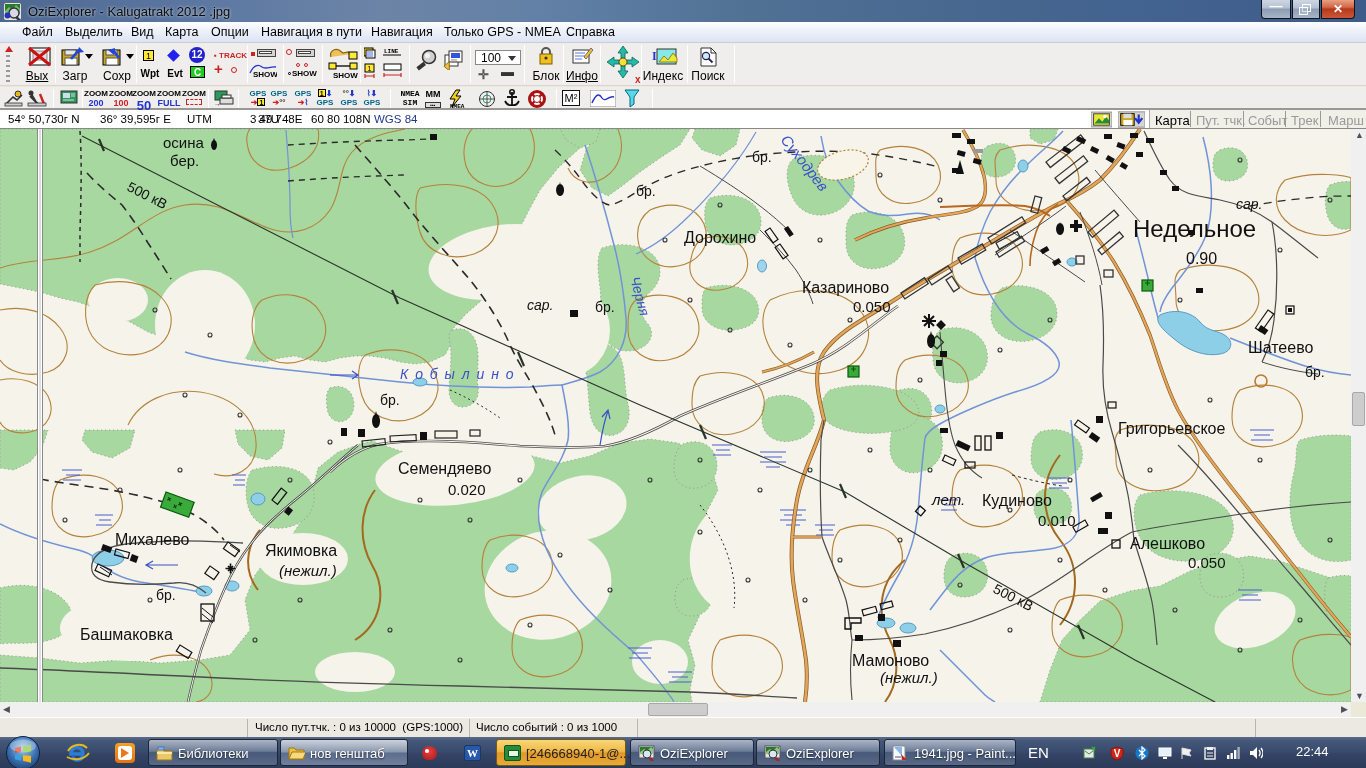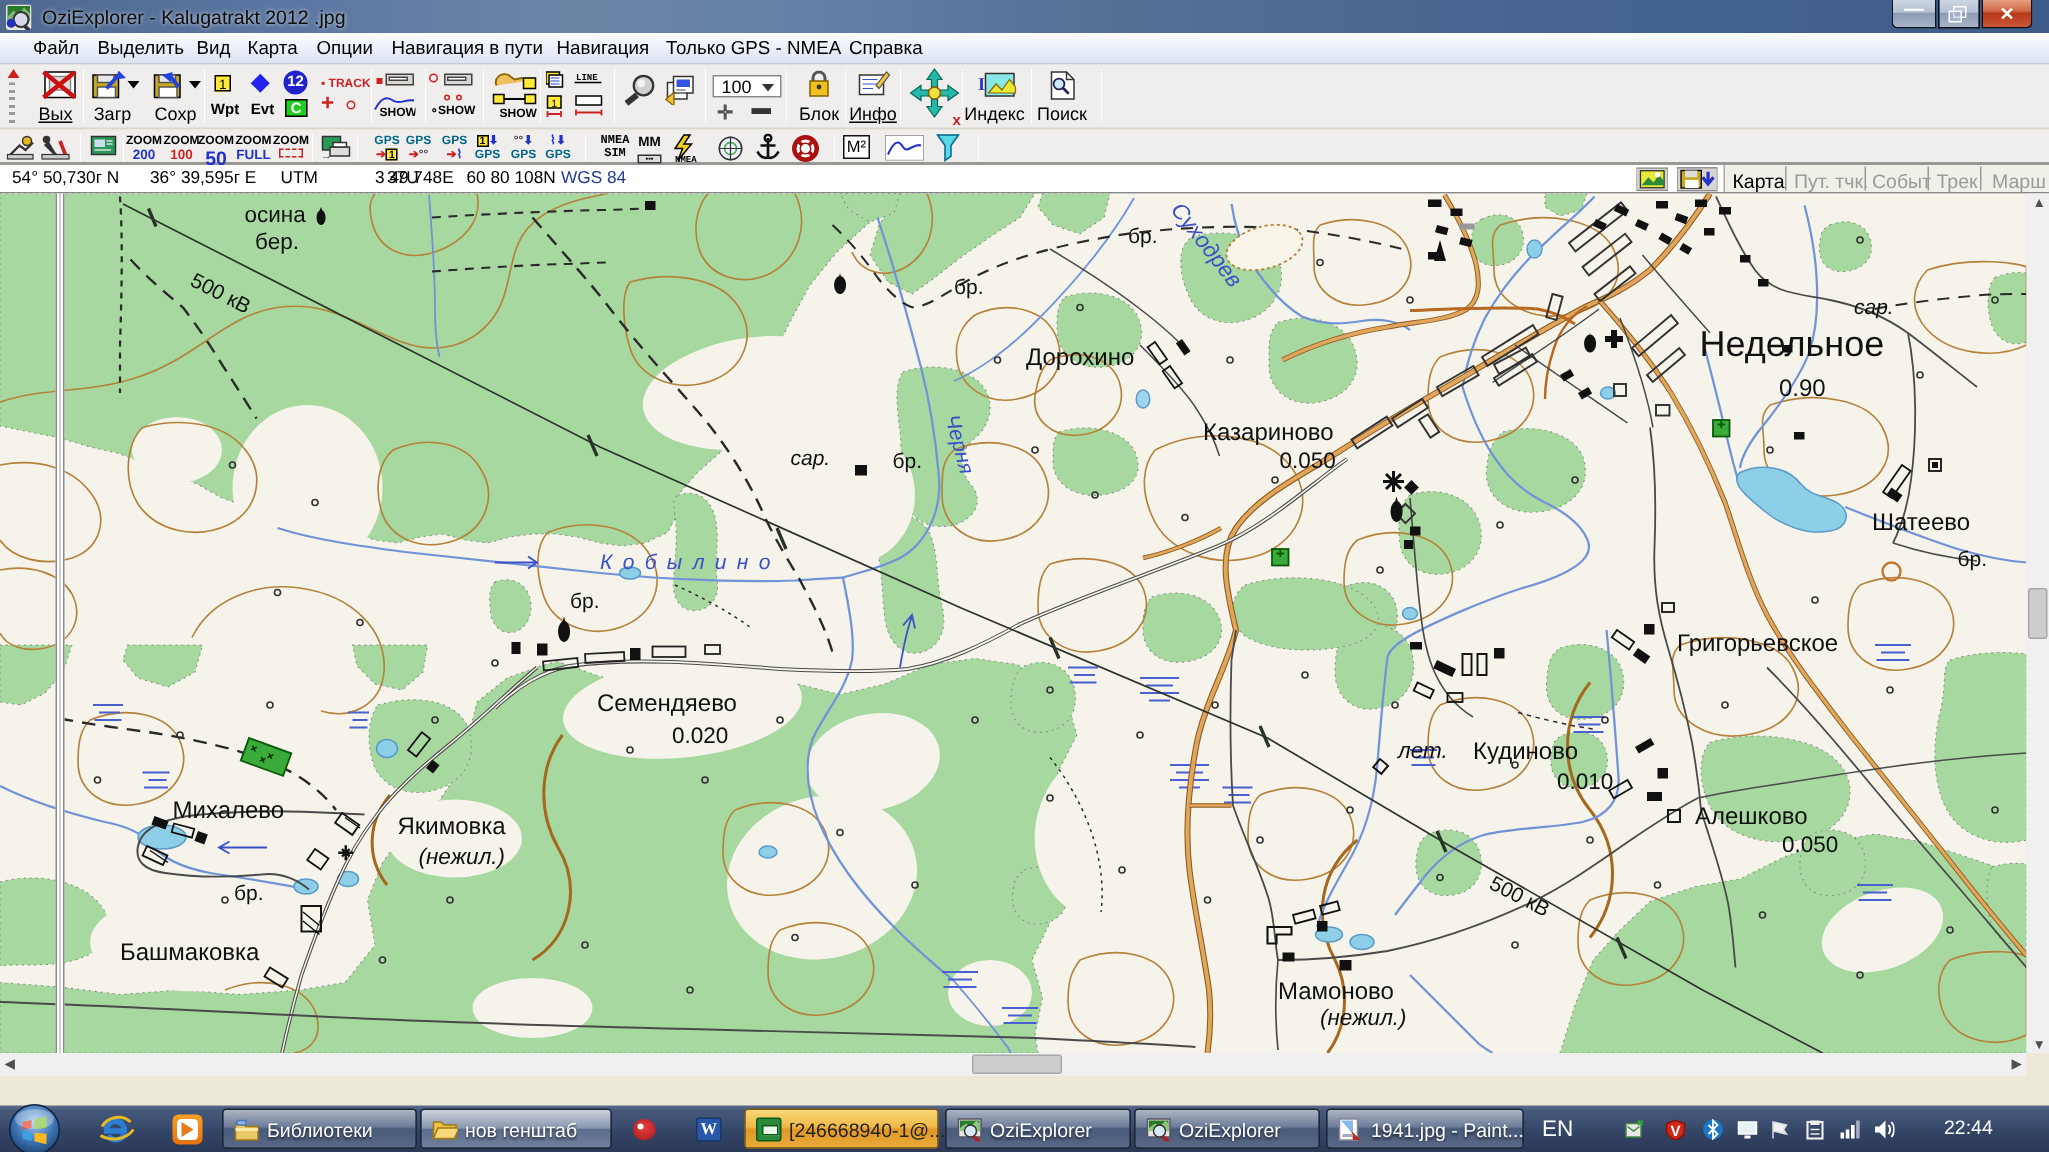--- a/index.html
+++ b/index.html
@@ -815,20 +815,28 @@
  <div class="sarrow" style="left:4px;top:1px;">▲</div>
  <div class="sarrow" style="left:4px;bottom:1px;">▼</div>
  <div class="sthumb" style="left:1px;top:263px;width:13px;height:34px;"></div>
 </div>
 <div id="hscroll">
  <div class="sarrow" style="left:3px;top:2px;">◀</div>
  <div class="sarrow" style="right:3px;top:2px;">▶</div>
  <div class="sthumb" style="left:648px;top:1px;width:60px;height:13px;"></div>
 </div>
 
+<div id="status2">
+ <span style="left:255px;">Число пут.тчк. : 0 из 10000&nbsp; (GPS:1000)</span>
+ <span style="left:476px;">Число событий : 0 из 1000</span>
+ <div class="sep" style="left:247px;"></div>
+ <div class="sep" style="left:469px;"></div>
+      <div class="sep" style="left:637px;"></div>
+ <div class="sep" style="left:1255px;"></div>
+</div>
 
 <div id="taskbar">
  <svg style="position:absolute;left:5px;top:-2px;" width="36" height="36" viewBox="0 0 36 36">
   <defs>
           <radialGradient id="orb" cx="0.5" cy="0.35" r="0.75">
             <stop offset="0" stop-color="#9ecbf0"></stop>
             <stop offset="0.55" stop-color="#3a70b0"></stop>
             <stop offset="1" stop-color="#16355e"></stop>
           </radialGradient>
         </defs>

